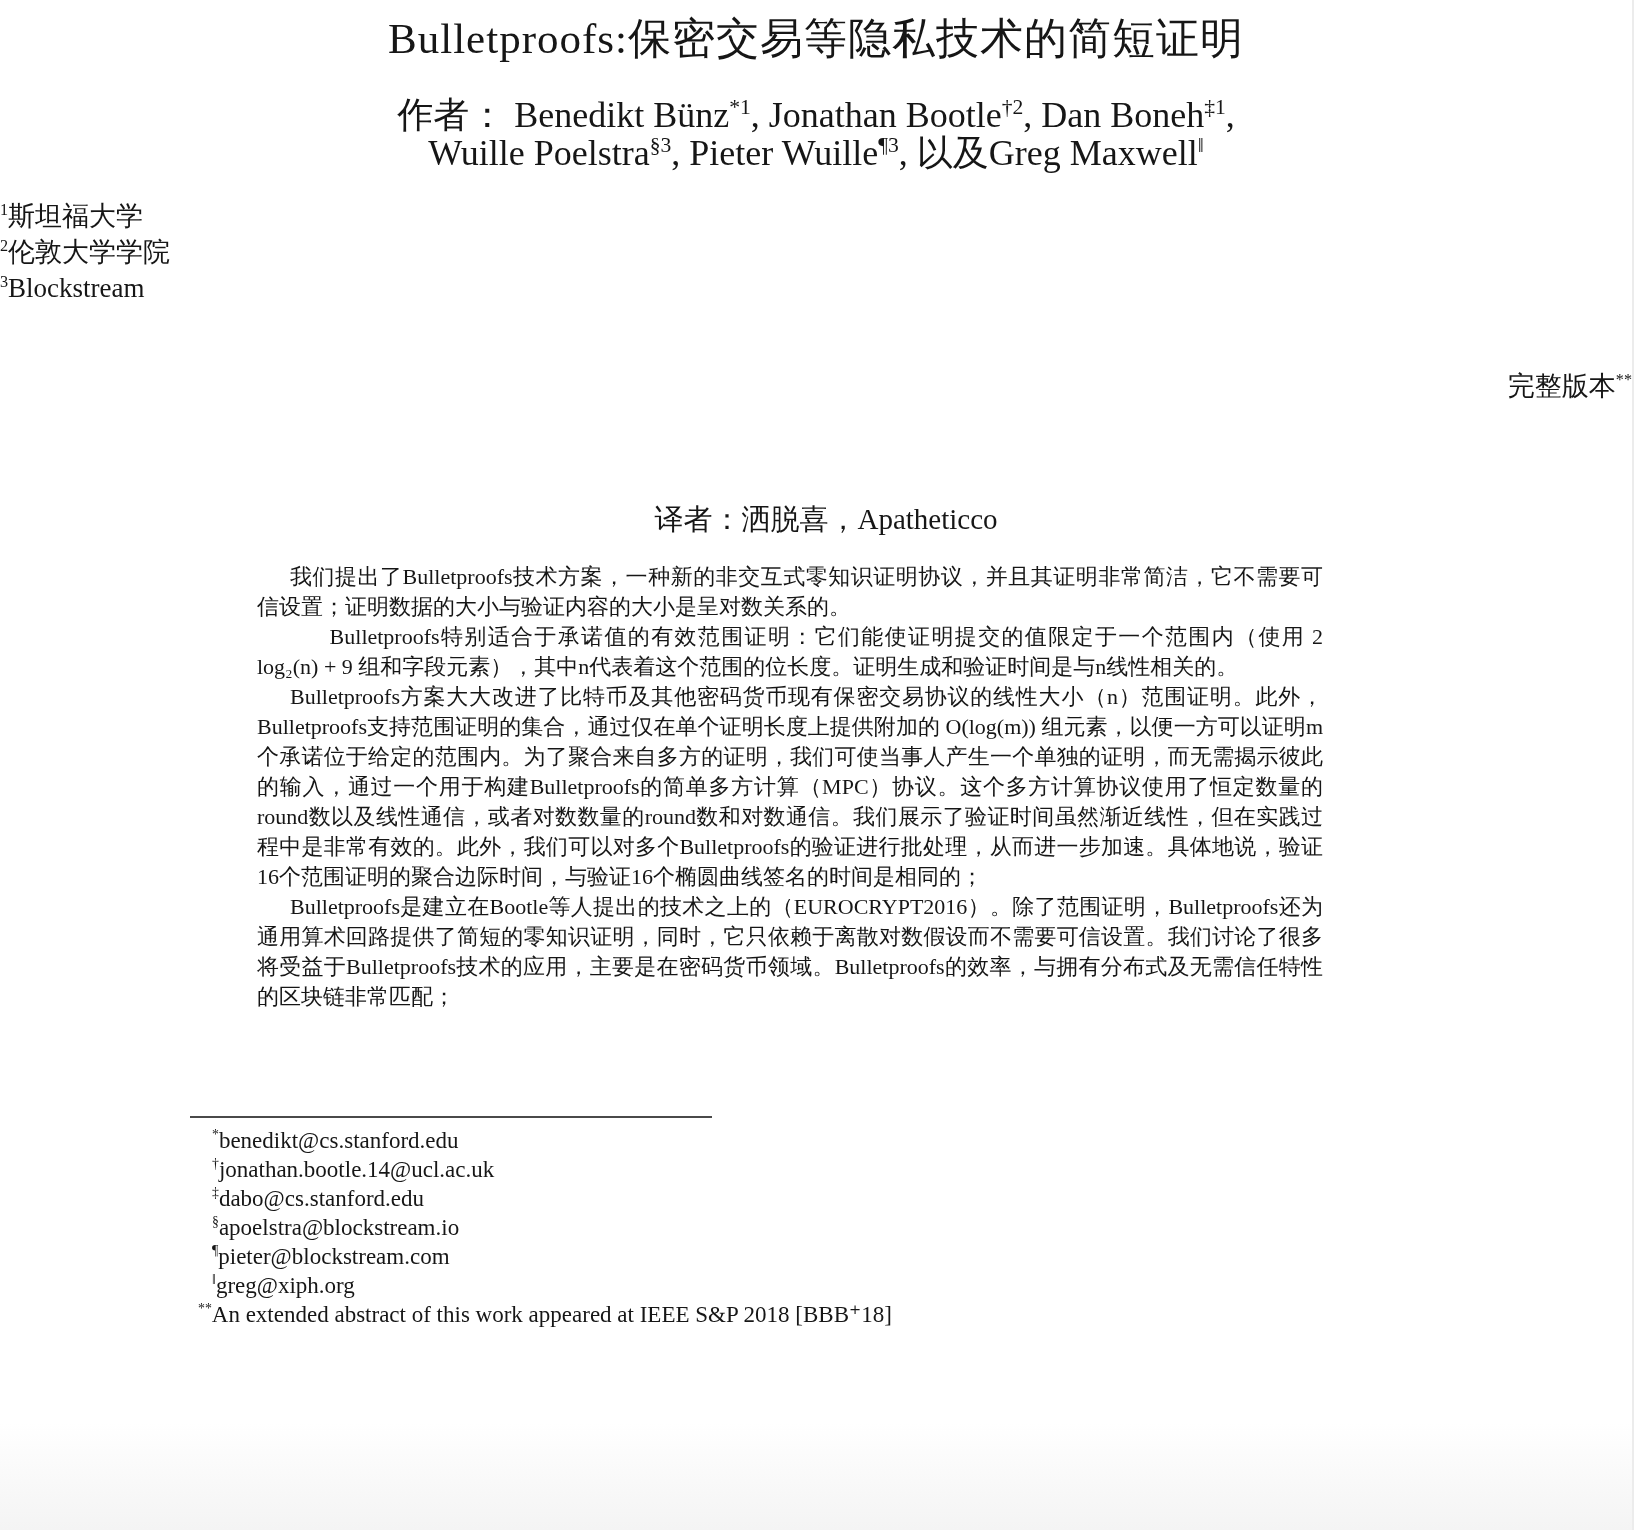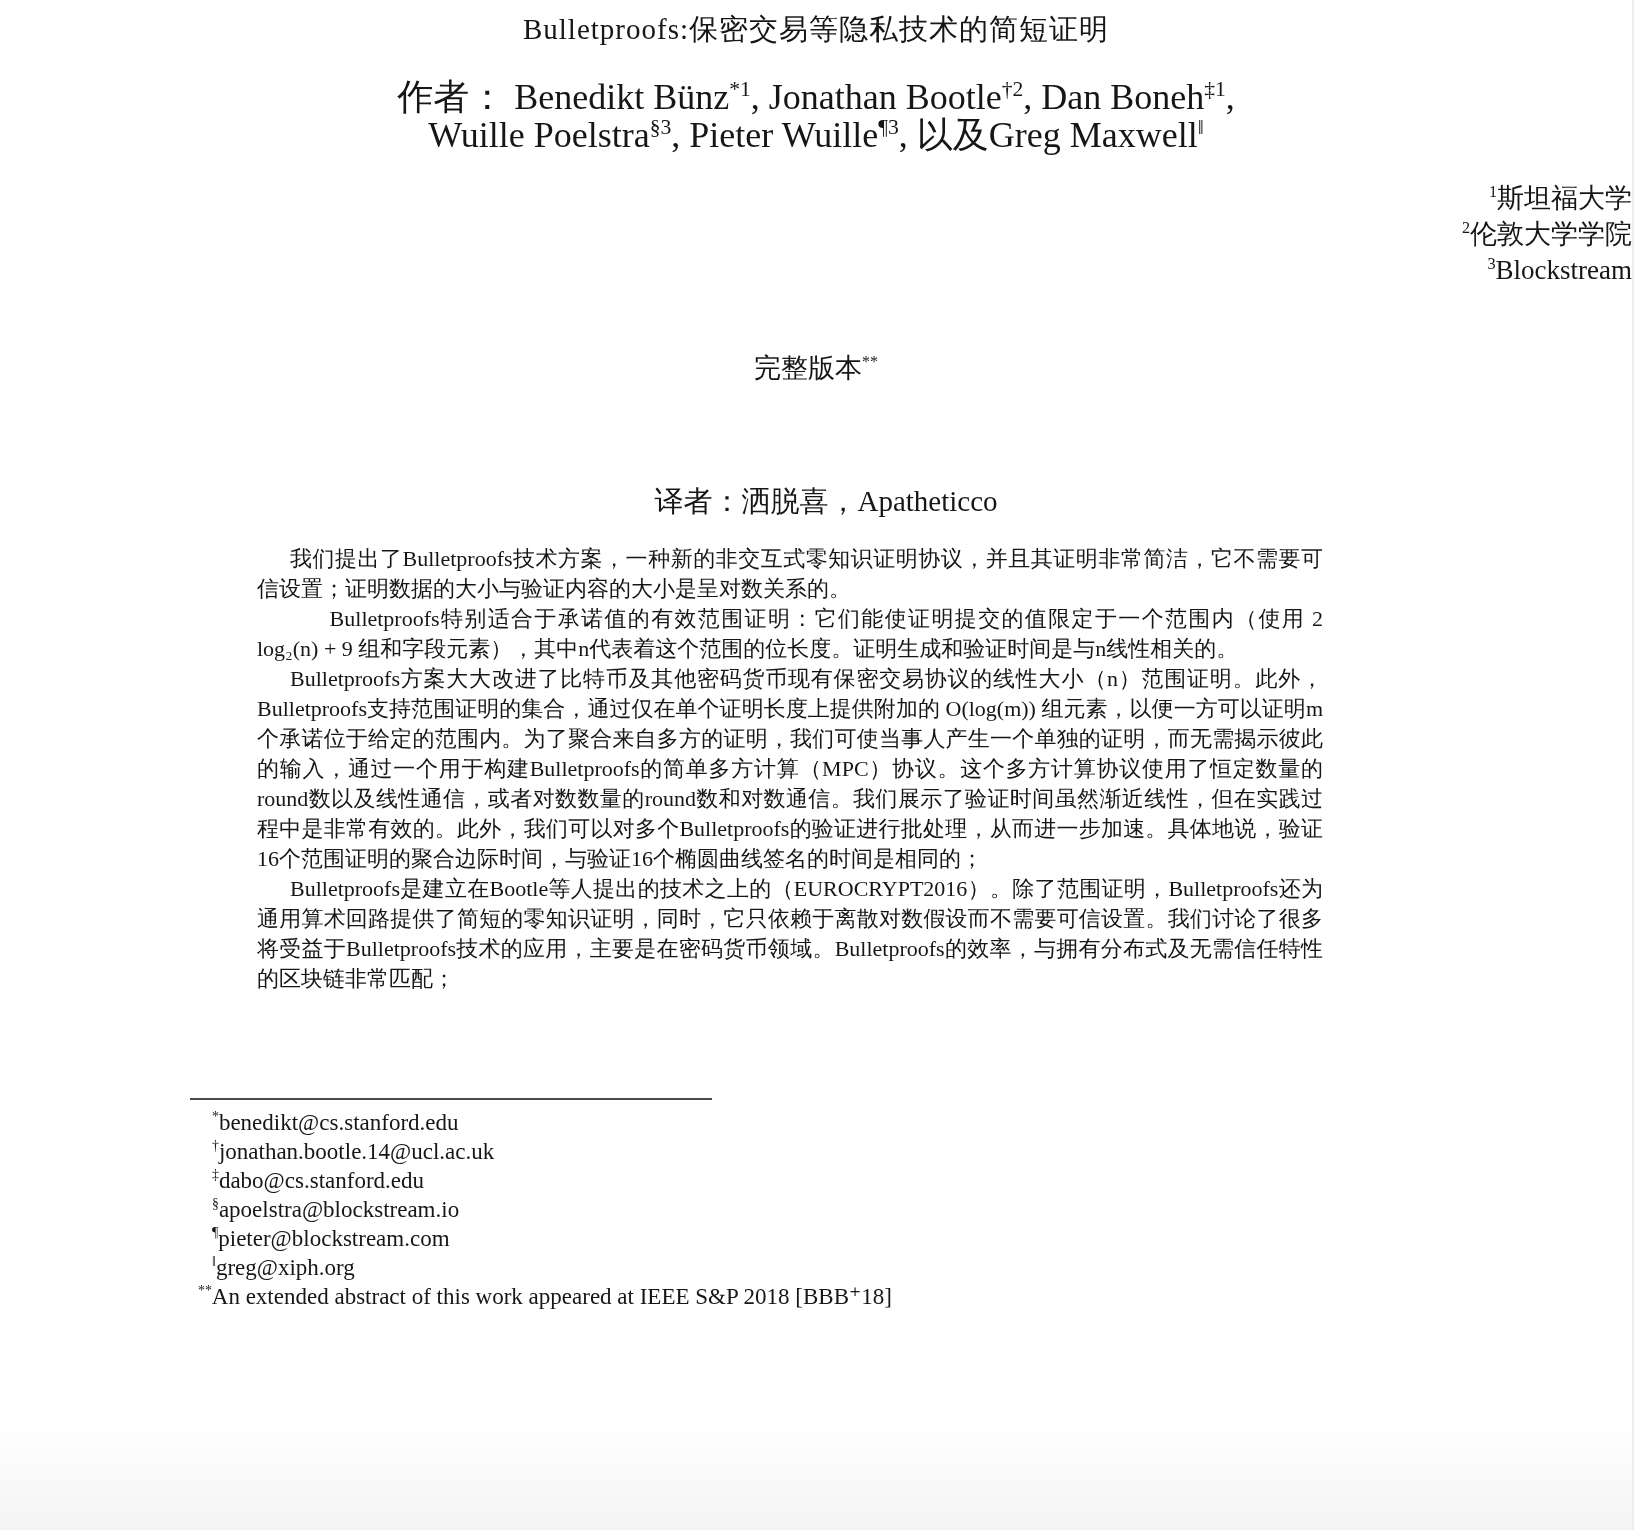--- a/index.html
+++ b/index.html
@@ -15,44 +15,44 @@
     background: linear-gradient(180deg, #ffffff 0%, #ffffff 93%, #f4f4f4 100%);
     border-right: 2px solid #ececec;
     box-sizing: border-box;
     font-family: "Liberation Serif", "DejaVu Serif", serif;
     color: #161616;
     overflow: hidden;
   }
   .title {
     padding-top: 10px;
     text-align: center;
-    font-size: 29px;
+    font-size: 43px;
     font-weight: 400;
     letter-spacing: 1px;
   }
   .authors {
     text-align: center;
     font-size: 36px;
     line-height: 38px;
   }
   .authors-block { margin-top: 28px; }
   sup.sup {
     font-size: 0.60em;
     vertical-align: super;
     line-height: 0;
   }
   .affiliations {
     margin-top: 26px;
-    text-align: right;
+    text-align: left;
     font-size: 27px;
     line-height: 36px;
   }
   .version {
     margin-top: 62px;
-    text-align: center;
+    text-align: right;
     font-size: 27px;
   }
   .translator {
     margin-top: 96px;
     text-align: center;
     font-size: 29px;
     padding-left: 20px;
   }
   .abstract-heading {
     margin-top: 12px;

